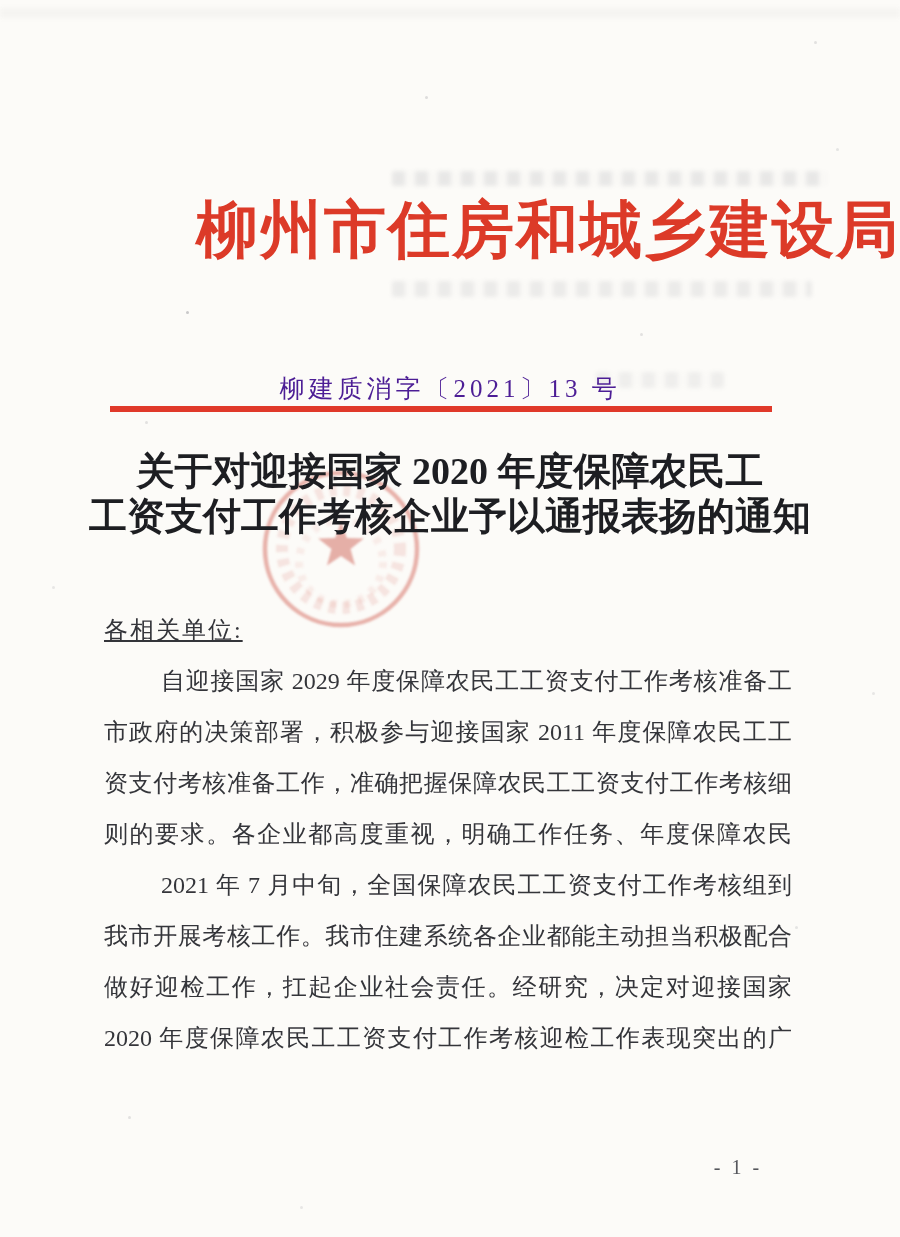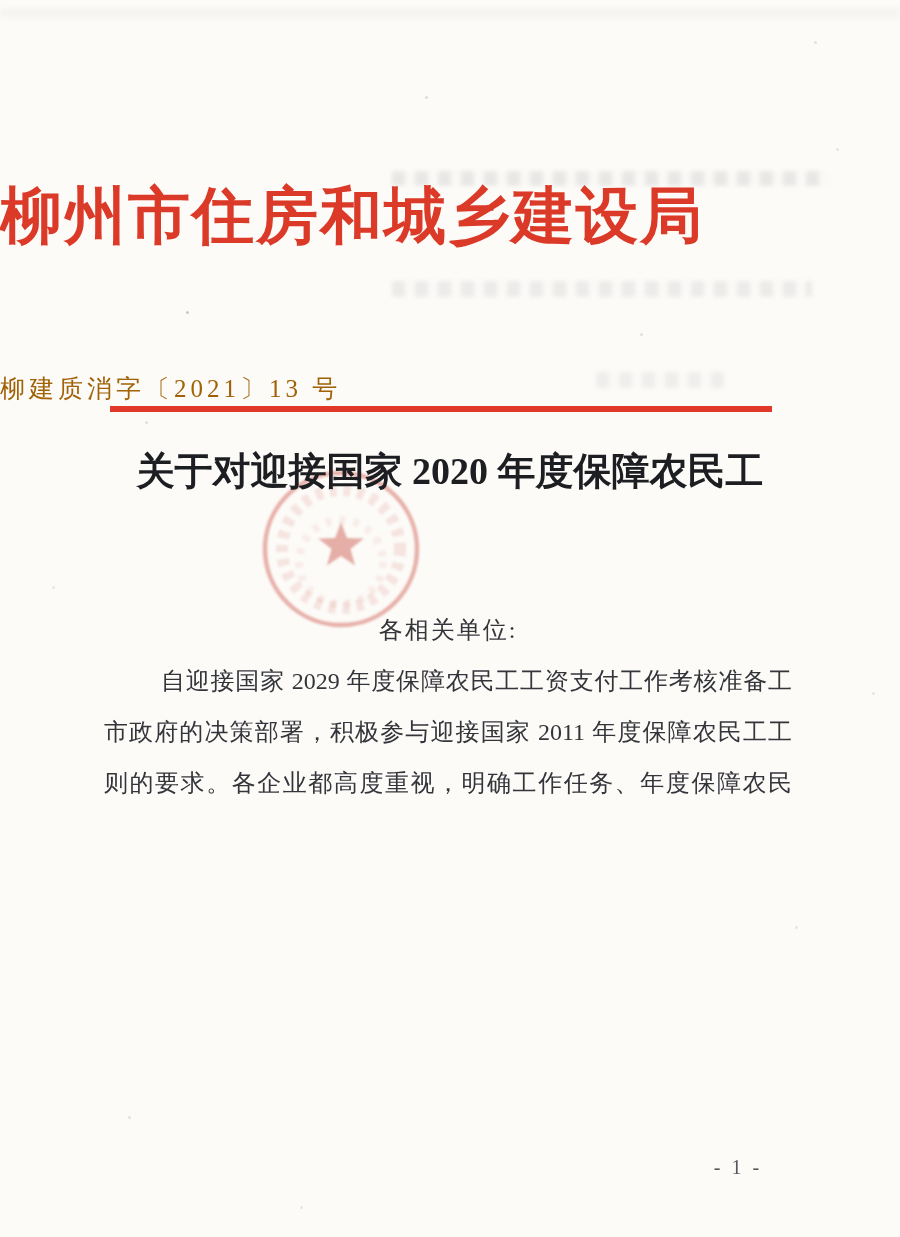--- a/index.html
+++ b/index.html
@@ -21,23 +21,23 @@
   .top-scan-band {
     position: absolute;
     left: 0; top: 8px;
     width: 100%; height: 10px;
     background: rgba(130,132,138,0.06);
     filter: blur(2px);
   }
   
   .agency-title {
     position: absolute;
-    left: 0; top: 174px;
+    left: 0; top: 188px;
     width: 100%;
-    text-align: left;
+    text-align: right;
     font-size: 62px;
     font-weight: bold;
     letter-spacing: 2px;
     color: var(--header-red, #dc3a28);
     white-space: nowrap;
   }
   
   .ghost {
     position: absolute;
     filter: blur(2.2px);
@@ -51,23 +51,24 @@
     border-radius: 2px;
   }
   .ghost-1 { left: 392px; top: 171px; width: 436px; height: 15px; }
   .ghost-2 { left: 392px; top: 281px; width: 420px; height: 16px; opacity: 0.38; }
   .ghost-3 { left: 596px; top: 372px; width: 128px; height: 16px; opacity: 0.30; }
 
   .doc-number {
     position: absolute;
     left: 0; top: 372px;
     width: 100%;
+    text-align: center;
     font-size: 25px;
     letter-spacing: 4px;
-    color: #a16207;
+    color: #4c1d95;
     white-space: nowrap;
   }
   .red-rule {
     position: absolute;
     left: 110px; top: 406px;
     width: 662px; height: 6px;
     background: var(--rule-red, #e0392a);
   }
   
   .seal {
@@ -92,22 +93,23 @@
     position: absolute;
     left: 104px; top: 605px;
     width: 688px;
     z-index: 2;
     font-size: 24px;
     color: var(--ink, #34353a);
   }
   .salutation {
     height: 51px;
     line-height: 51px;
-    text-align: center;
+    text-align: left;
     letter-spacing: 2px;
+    text-decoration: underline;
   }
   .line {
     height: 51px;
     line-height: 51px;
     text-align: justify;
     text-align-last: justify;
     text-justify: inter-character;
     overflow: hidden;
   }
   .line.indent { padding-left: 57px; }
@@ -157,31 +159,39 @@
       <defs>
         <filter id="sblur" x="-10%" y="-10%" width="120%" height="120%">
           <feGaussianBlur stdDeviation="0.9"></feGaussianBlur>
         </filter>
       </defs>
     </svg>
   </div>
 
   <div class="doc-title">
     <div>关于对迎接国家 2020 年度保障农民工</div>
+    <div>工资支付工作考核企业予以通报表扬的通知</div>
   </div>
 
   <div class="body-block">
     <div class="salutation">各相关单位:</div>
 
     <div>
       <div class="line indent">自迎接国家 2029 年度保障农民工工资支付工作考核准备工</div>
       <div class="line">市政府的决策部署，积极参与迎接国家 2011 年度保障农民工工</div>
+      <div class="line">资支付考核准备工作，准确把握保障农民工工资支付工作考核细</div>
       <div class="line">则的要求。各企业都高度重视，明确工作任务、年度保障农民工。</div>
     </div>
 
+    <div>
+      <div class="line indent">2021 年 7 月中旬，全国保障农民工工资支付工作考核组到</div>
+      <div class="line">我市开展考核工作。我市住建系统各企业都能主动担当积极配合</div>
+      <div class="line">做好迎检工作，扛起企业社会责任。经研究，决定对迎接国家</div>
+      <div class="line">2020 年度保障农民工工资支付工作考核迎检工作表现突出的广</div>
+    </div>
   </div>
 
   <div class="page-number">- 1 -</div>
 
   <div>
     <div class="speckle" style="left:186px;top:311px"></div>
     <div class="speckle" style="left:425px;top:96px;opacity:.6"></div>
     <div class="speckle" style="left:814px;top:41px;opacity:.5"></div>
     <div class="speckle" style="left:640px;top:333px;opacity:.5"></div>
     <div class="speckle" style="left:836px;top:148px;opacity:.45"></div>

